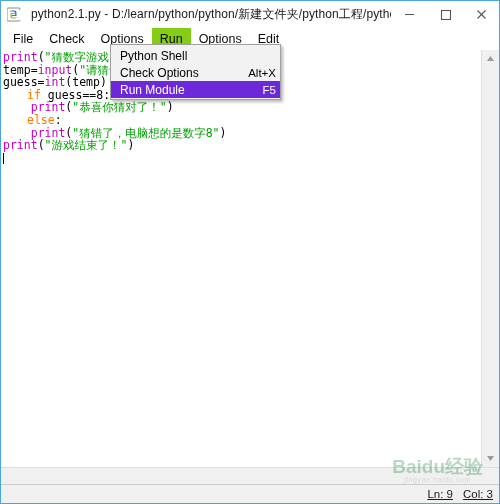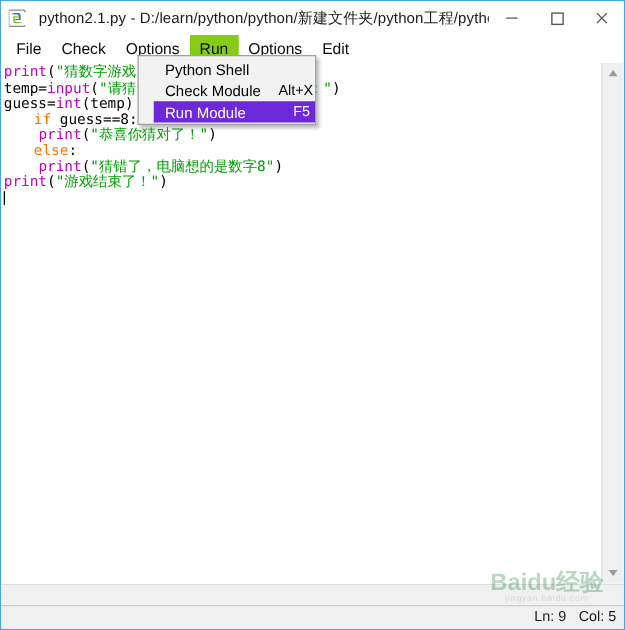--- a/index.html
+++ b/index.html
@@ -151,34 +151,35 @@
     height: 18px;
     min-height: 18px;
     background: #f0f0f0;
     border-top: 1px solid #cccccc;
     display: flex;
     align-items: center;
     justify-content: flex-end;
     padding-right: 6px;
     font-size: 11.5px;
     color: #1a1a1a;
+    text-decoration: underline;
   }
   #statusbar .st-cell { margin-left: 10px; }
 
   
   #dropdown {
     position: absolute;
     left: 109px;
     top: 43px;
-    width: 143px;
+    width: 171px;
     background: #f2f2f2;
     border: 1px solid #a0a0a0;
     box-shadow: 2px 2px 3px rgba(0,0,0,0.28);
     z-index: 40;
-    padding: 2px 0 1px 12px;
+    padding: 2px 0 1px 0;
     box-sizing: border-box;
   }
   .dd-item {
     height: 17px;
     display: flex;
     align-items: center;
     font-size: 12px;
     color: #000000;
     padding-left: 9px;
     padding-right: 4px;
@@ -283,30 +284,30 @@
           <polygon points="4.5,6 1,1 8,1" fill="#9a9a9a"></polygon>
         </svg>
       </div>
     </div>
   </div>
 
   <div id="hscroll"></div>
 
   <div id="statusbar">
     <span class="st-cell">Ln: 9</span>
-    <span class="st-cell">Col: 5</span>
+    <span class="st-cell">Col: 3</span>
   </div>
 
   <div id="dropdown">
     <div class="dd-item">
       <span class="dd-label">Python Shell</span>
       <span class="dd-accel"></span>
     </div>
     <div class="dd-item">
-      <span class="dd-label">Check Module</span>
+      <span class="dd-label">Check Options</span>
       <span class="dd-accel">Alt+X</span>
     </div>
     <div class="dd-item selected">
       <span class="dd-label">Run Module</span>
       <span class="dd-accel">F5</span>
     </div>
   </div>
 
   <div id="watermark">
     <div id="wm-main">Baidu经验</div>

